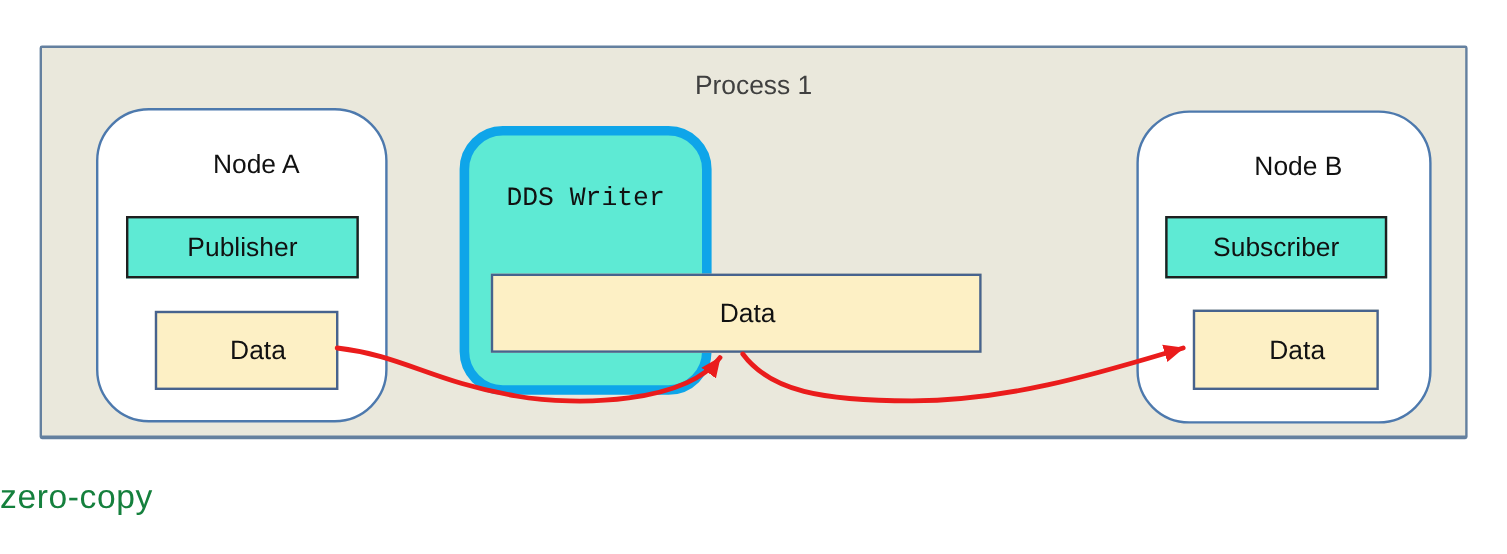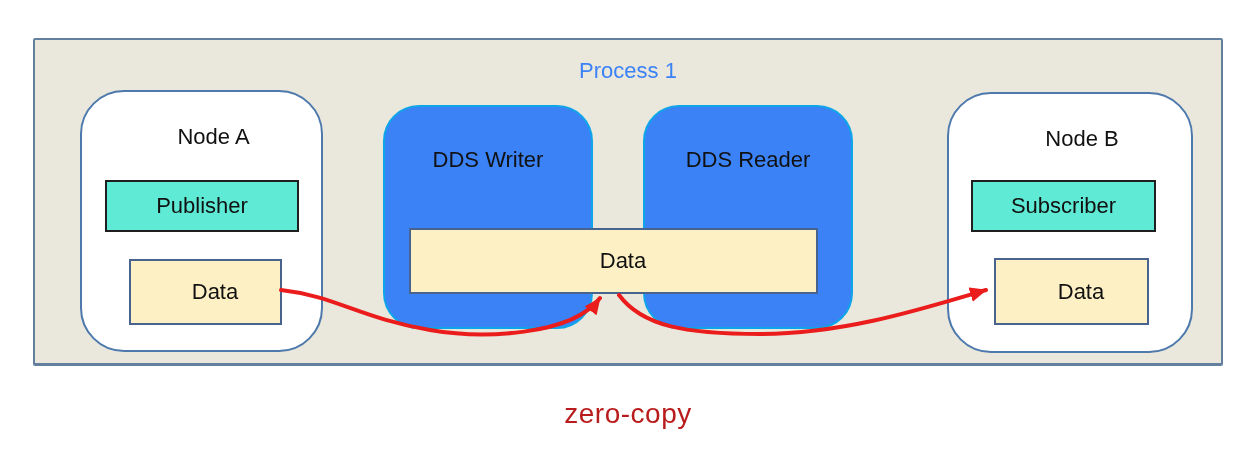--- a/index.html
+++ b/index.html
@@ -9,81 +9,78 @@
   }
   .abs { position:absolute; box-sizing:border-box; }
 
   .process-box {
     left:33px; top:38px; width:1190px; height:328px;
     background:#eae8dc; border:2px solid #64809f; border-bottom-width:3px;
     border-radius:2px;
   }
   .process-title {
     left:33px; top:58px; width:1190px; text-align:center;
-    font-size:22px; color:#3b82f6;
+    font-size:22px; color:#404040;
   }
 
   .node-box {
     background:#ffffff; border:2px solid #4d79ad; border-radius:44px;
   }
   .node-a { left:80px; top:90px; width:243px; height:262px; }
   .node-b { left:947px; top:92px; width:246px; height:261px; }
   .node-title {
     position:absolute; left:0; right:0; top:32px; text-align:center;
     font-size:22px;
     padding-left:24px;
   }
 
   .dds-box {
-    background:#3b82f6; border:2px solid #0ea5e9; border-radius:36px;
+    background:#5eead4; border:8px solid #0ea5e9; border-radius:36px;font-family:Liberation Mono, monospace;
   }
   .dds-writer { left:383px; top:105px; width:210px; height:224px; }
   .dds-reader { left:643px; top:105px; width:210px; height:224px; }
   .dds-title {
     position:absolute; left:0; right:0; top:40px; text-align:center;
     font-size:22px;
   }
 
   .pill {
     display:flex; align-items:center; justify-content:center;
     font-size:22px;
   }
   .pubsub-box { background:#5eead4; border:2px solid #1f1f1f; }
   .data-box   { background:#fdf0c5; border:2px solid #47638e;padding-left:19px; }
 
   .data-shared { left:409px; top:228px; width:409px; height:66px; z-index:3; }
 
   .arrows { left:0; top:0; z-index:5; pointer-events:none; }
 
   .caption {
-    left:0; top:398px; width:1256px; text-align:center;
-    font-size:28px; letter-spacing:0.5px; color:#b91c1c;
+    left:0; top:398px; width:1256px; text-align:left;
+    font-size:28px; letter-spacing:0.5px; color:#15803d;
   }
 </style>
 </head>
 <body>
 
 <div class="canvas">
 
   <div class="abs process-box"></div>
   <div class="abs process-title">Process 1</div>
 
   <div class="abs node-box node-a">
     <div class="node-title">Node A</div>
     <div class="abs pill pubsub-box" style="left:23px; top:88px; width:194px; height:52px;">Publisher</div>
     <div class="abs pill data-box" style="left:47px; top:167px; width:153px; height:66px;">Data</div>
   </div>
 
   <div class="abs dds-box dds-writer">
     <div class="dds-title">DDS Writer</div>
   </div>
 
-  <div class="abs dds-box dds-reader">
-    <div class="dds-title">DDS Reader</div>
-  </div>
 
   <div class="abs pill data-box data-shared">Data</div>
 
   <div class="abs node-box node-b">
     <div class="node-title">Node B</div>
     <div class="abs pill pubsub-box" style="left:22px; top:86px; width:185px; height:52px;">Subscriber</div>
     <div class="abs pill data-box" style="left:45px; top:164px; width:155px; height:67px;">Data</div>
   </div>
 
   <svg class="abs arrows" width="1256" height="462" viewBox="0 0 1256 462">

